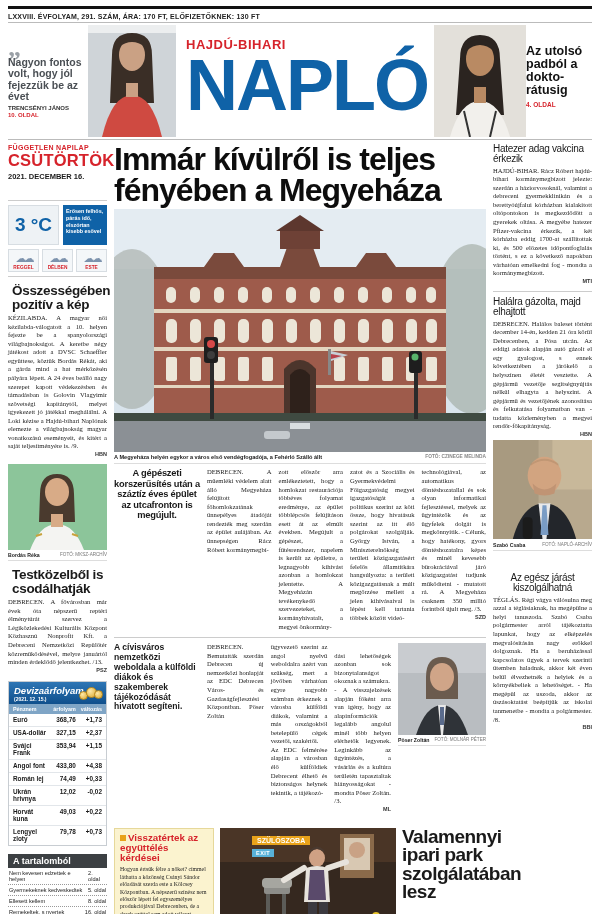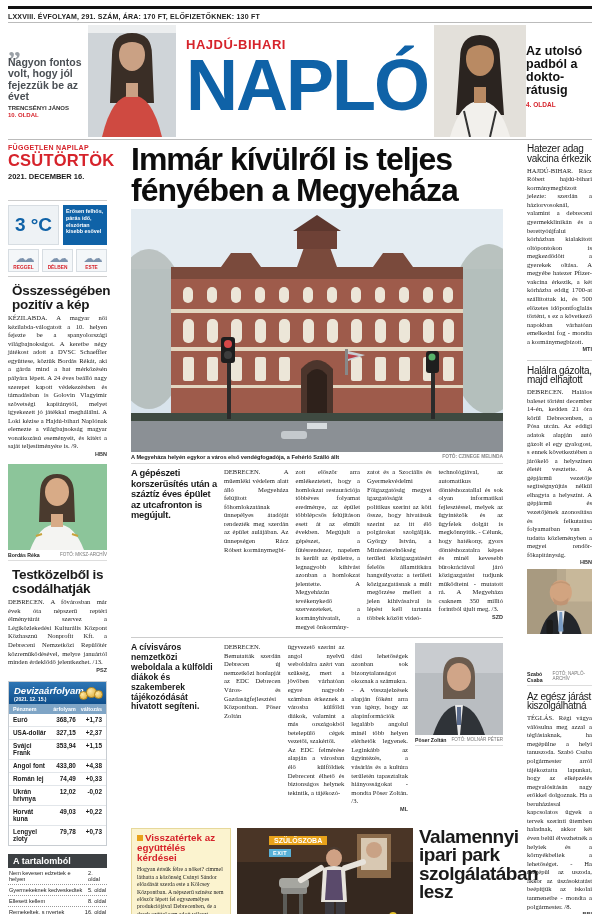--- a/index.html
+++ b/index.html
@@ -22,21 +22,21 @@
   .mh-photo svg, .portrait svg { display:block; width:100%; height:100%; }
   .mh-center { flex:1; padding-left:10px; position:relative; }
   .kicker { color:#d6232b; font-weight:bold; font-size:13px; letter-spacing:.5px; margin-top:12px; }
   .naplo { color:#0f62a7; font-weight:bold; font-size:72px; line-height:.92; letter-spacing:-2px; font-stretch:condensed; }
   .mh-photo2 { width:92px; overflow:hidden; }
   .mh-right { width:66px; padding-top:20px; }
   .mh-right .teaser { font-size:12.5px; font-weight:bold; line-height:1.05; color:#111; }
   .mh-right .tpage { font-size:6.5px; font-weight:bold; color:#d6232b; margin-top:3px; }
 
   
-  .grid { display:flex; margin:4px 8px 0 8px; gap:24px; height:762px; }
+  .grid { display:flex; margin:4px 8px 0 8px; gap:7px; height:762px; }
   .sidebar { width:99px; flex:none; }
   .maincol { width:372px; flex:none; }
   .rightcol { flex:1; }
 
   
   .sb-label { color:#d6232b; font-size:7px; font-weight:bold; letter-spacing:.3px; }
   .sb-day { color:#d6232b; font-size:16.5px; font-weight:bold; letter-spacing:.2px; }
   .sb-date { font-size:7.5px; font-weight:bold; margin:2px 0 19px 0; }
   .weatherbox { border-top:1px solid #ccc; border-bottom:1px solid #ccc; padding:4px 0; }
   .wb-top { display:flex; gap:4px; }
@@ -75,21 +75,21 @@
   .imprint { display:flex; justify-content:space-between; margin-top:6px; font-size:4.2px; color:#555; }
   .imprint .b { color:#0f62a7; font-weight:bold; }
 
   
   .headline1 { font-size:32px; font-weight:bold; letter-spacing:-1px; line-height:.96; color:#0d0d0d; }
   .mainphoto { margin-top:4px; height:243px; overflow:hidden; background:#d8e4ec; }
   .mainphoto svg { display:block; width:100%; height:100%; }
   .mp-cap { display:flex; justify-content:space-between; font-size:5.6px; font-weight:bold; padding:2px 0 3px 0; border-bottom:1px solid #ddd; }
   .mp-cap .credit { color:#888; font-weight:bold; font-size:4.8px; }
   .artcols { display:flex; gap:7px; margin-top:4px; }
-  .artcols .lead { width:86px; flex:none; font-size:9.3px; font-weight:bold; line-height:1.12; letter-spacing:-.2px; }
+  .artcols .lead { width:86px; flex:none; font-size:9.3px; font-weight:bold; line-height:1.12; letter-spacing:-.2px;text-align:center; }
   .artcols .col { flex:1; }
   .pre { white-space:pre-line; }
   .secrule { height:1px; background:#ccc; margin:6px 0 5px 0; }
   .headline2 { font-size:25px; font-weight:bold; letter-spacing:-.8px; line-height:1; }
   .useful { display:flex; gap:7px; margin-top:5px; }
   .useful .lead2 { width:86px; flex:none; font-size:8.6px; font-weight:bold; line-height:1.15; }
   .useful .col { flex:1; }
   .useful .photocol { width:88px; flex:none; }
   .photocol .portrait { margin-top:0; height:92px; }
 
@@ -488,21 +488,21 @@
           <polygon points="46,64 58,64 54,100 50,100" fill="#e9e9e9"></polygon>
           <polygon points="50,66 54,66 56,96 48,96" fill="#7a9cc4"></polygon>
           <rect x="30" y="78" width="10" height="22" rx="4" fill="#1b1b1b"></rect>
         </svg>
       </div>
       <div class="capline">
         <span>Szabó Csaba</span>
         <span class="credit">FOTÓ: NAPLÓ-ARCHÍV</span>
       </div>
 
-      <div class="rc-h" style="margin-top:6px;">Az egész járást kiszolgálhatná</div>
+      <div class="rc-h" style="margin-top:22px;text-align:center;">Az egész járást kiszolgálhatná</div>
       <div class="body-serif">
         <span>TÉGLÁS. Régi vágya válósulna meg azzal a téglásiaknak, ha megépülne a helyi tanuszoda. Szabó Csaba polgármester arról tájékoztatta lapunkat, hogy az elképzelés megvalósításán nagy erőkkel dolgoznak. Ha a beruházással kapcsolatos ügyek a tervek szerinti ütemben haladnak, akkor két éven belül élvezhetnék a helyiek és a környékbeliek a lehetőséget. - Ha megépül az uszoda, akkor az úszásoktatást beépítjük az iskolai tanmenetbe - mondta a polgármester. /8.</span>
         <span class="sign">BBI</span>
       </div>
     </div>
 
   </div>
 </div>
 
 </body></html>

